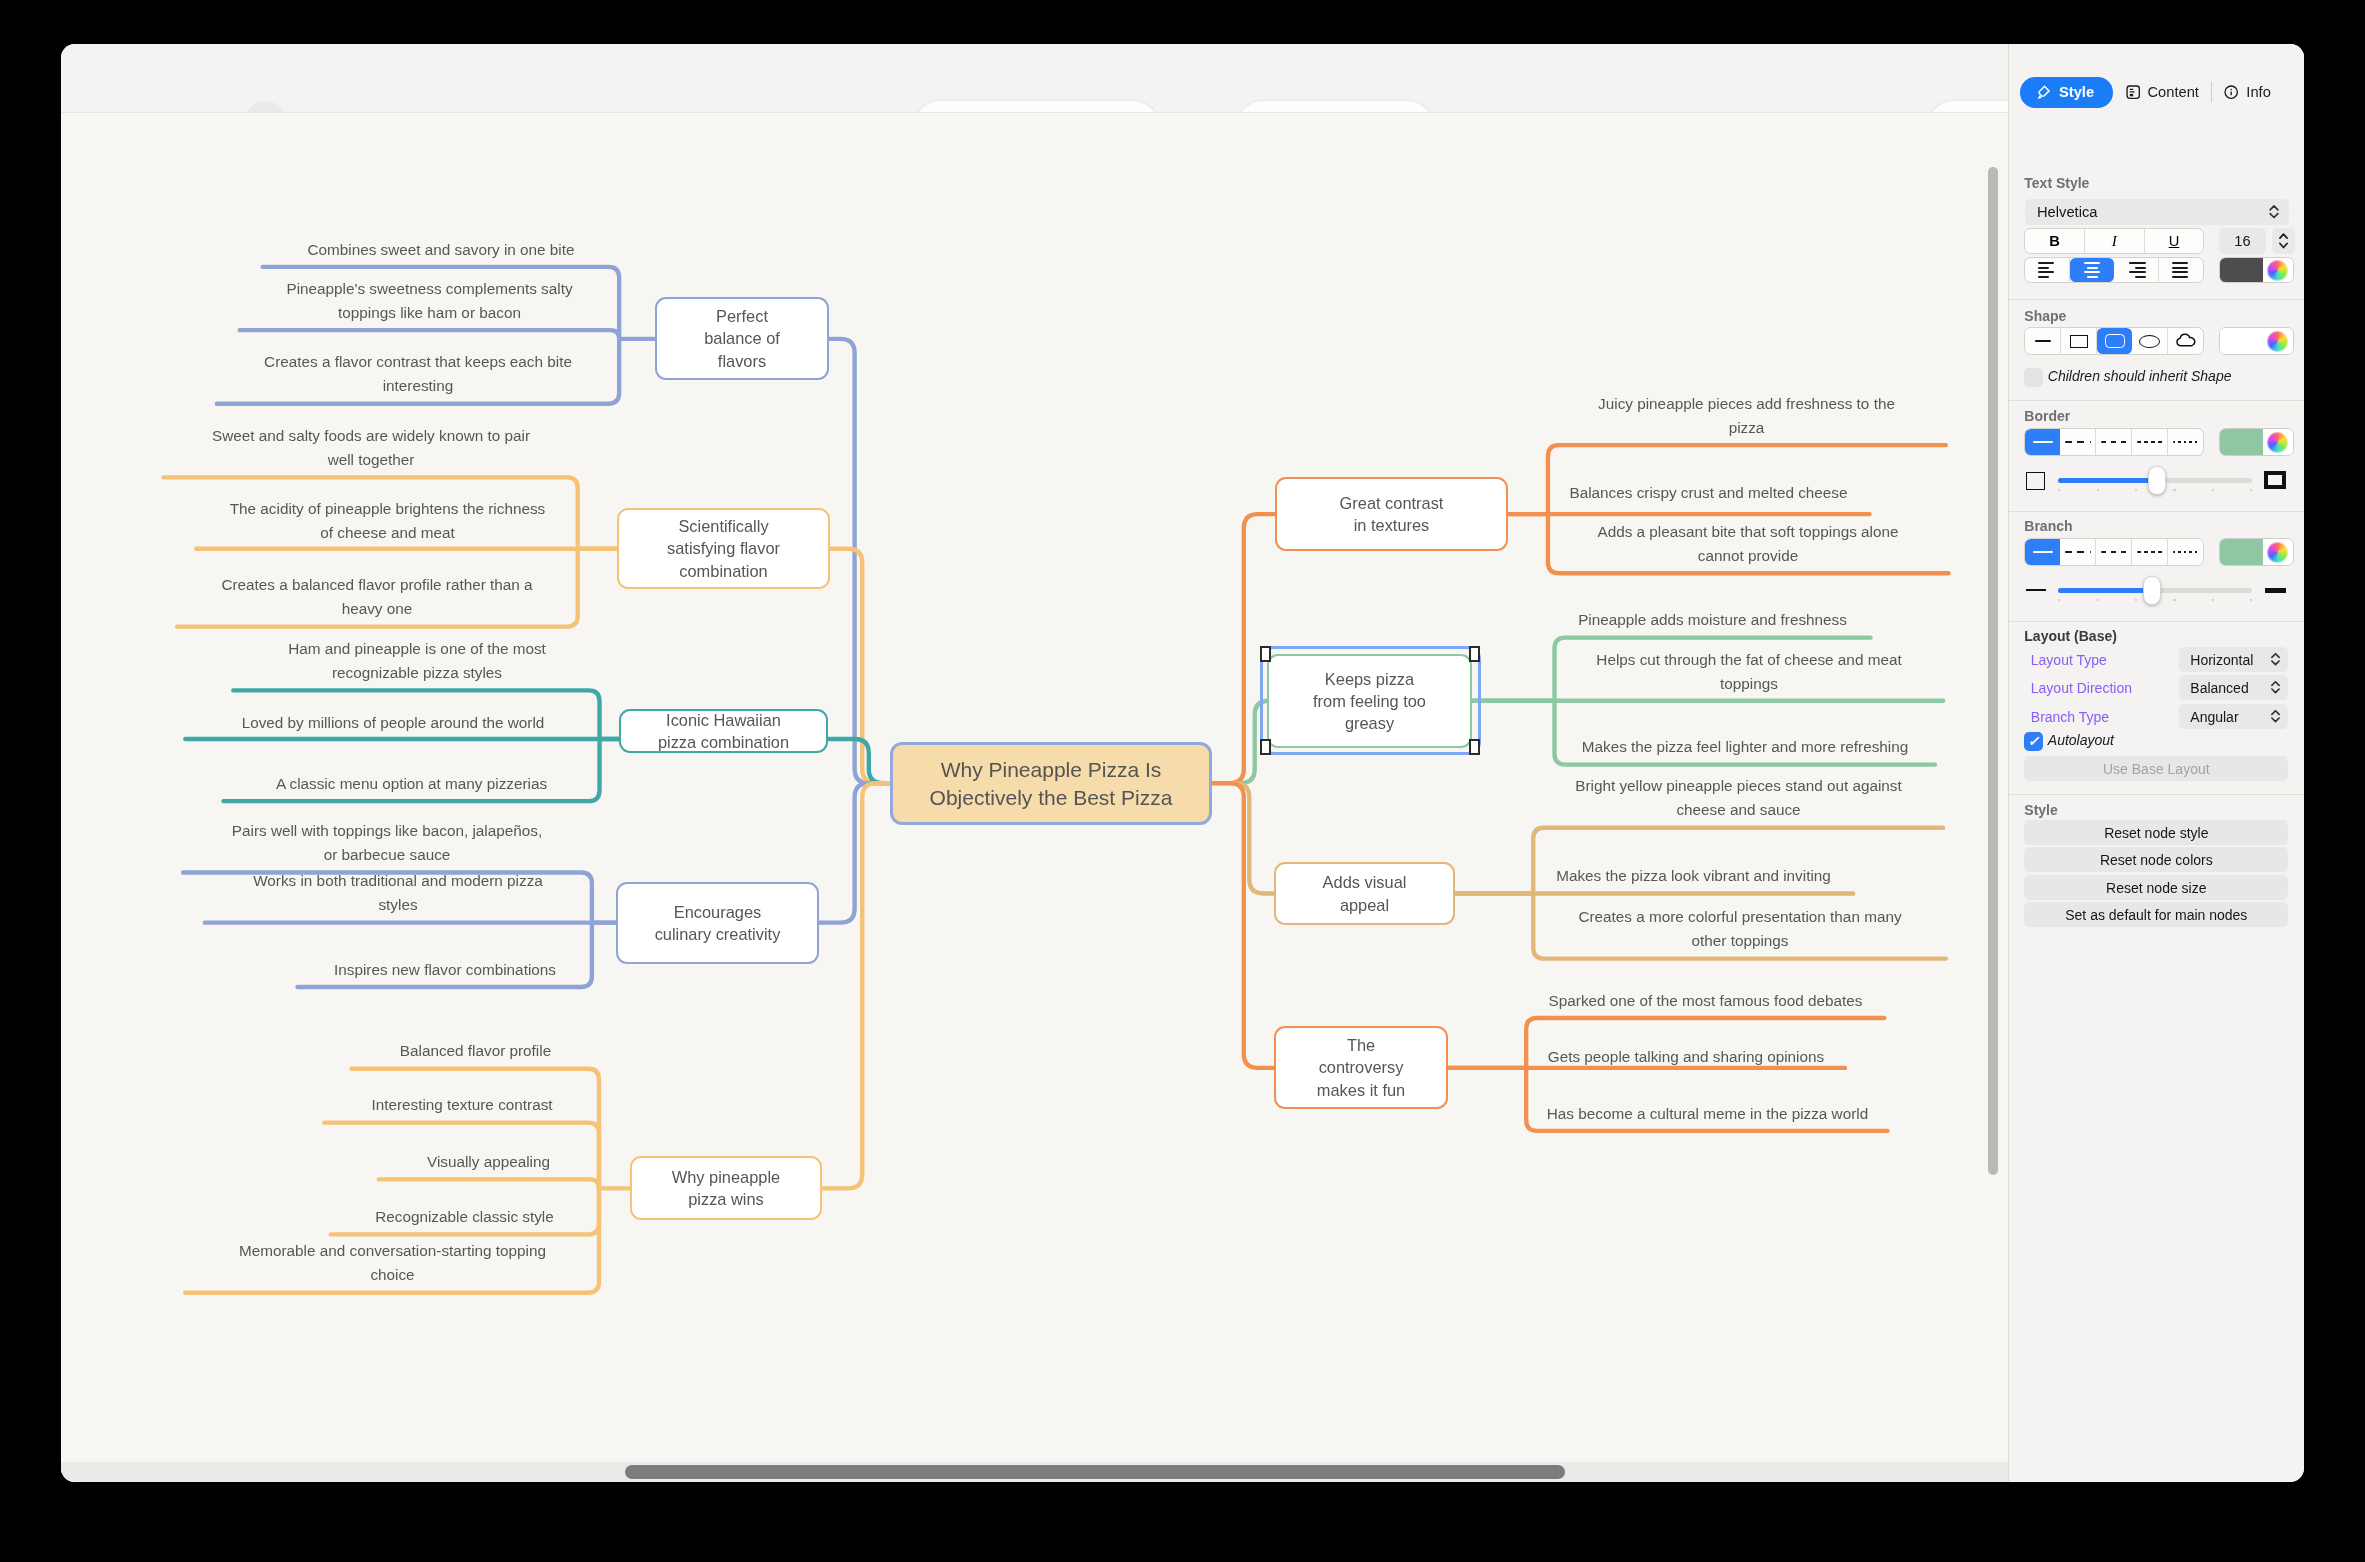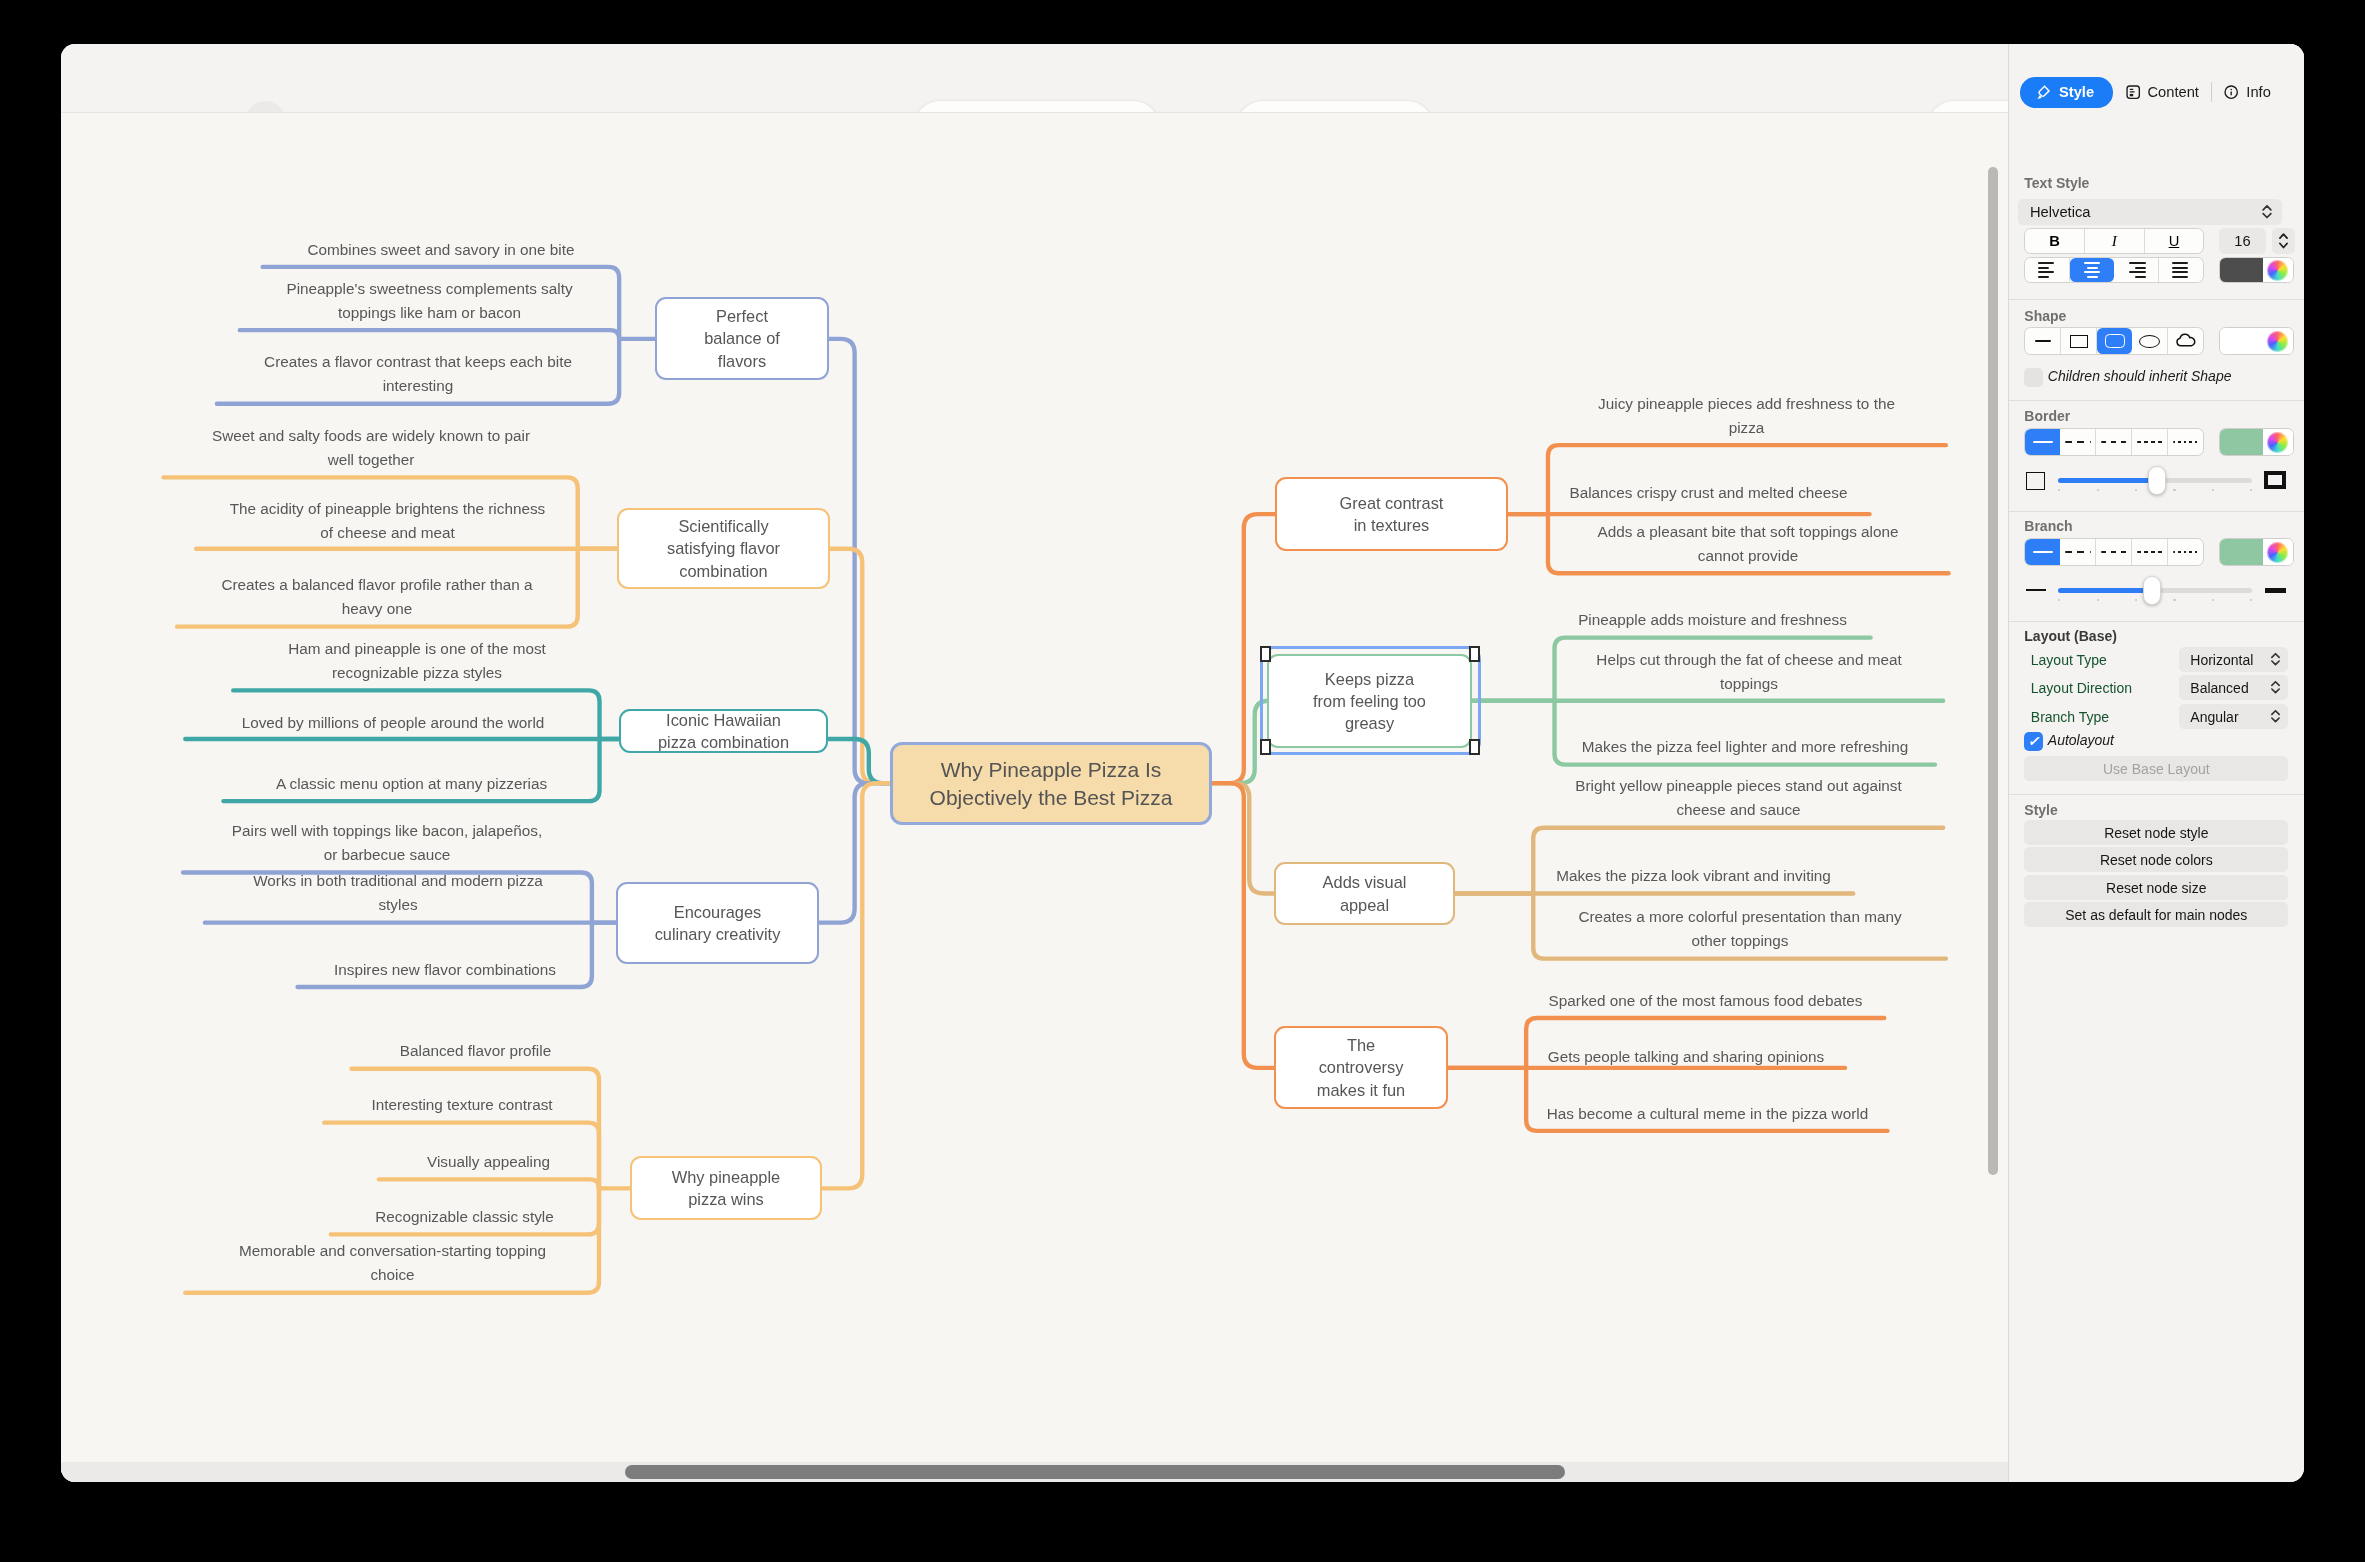--- a/index.html
+++ b/index.html
@@ -53,21 +53,21 @@
   .dl-d2{background:repeating-linear-gradient(90deg,#1c1c1c 0 5.5px,transparent 5.5px 9.8px);}
   .dl-d3{background:repeating-linear-gradient(90deg,#1c1c1c 0 3.8px,transparent 3.8px 7px);}
   .dl-dots{background:repeating-linear-gradient(90deg,#1c1c1c 0 2.2px,transparent 2.2px 5.5px);}
   .slider-row{position:absolute;left:15.3px;width:264px;height:30.5px;}
   .track{position:absolute;left:34px;top:13px;width:194px;height:4.9px;border-radius:2.7px;background:#dcdbd8;}
   .fill{position:absolute;left:34px;top:13px;height:4.9px;border-radius:2.7px;background:#2e7cf6;}
   .thumb{position:absolute;top:1.1px;width:17.4px;height:29px;border-radius:8.7px;background:#fff;border:0.5px solid #d5d4d1;box-shadow:0 1.1px 3.3px rgba(0,0,0,.25);}
   .ticks{position:absolute;left:34px;top:24px;width:194px;display:flex;justify-content:space-between;}
   .ticks i{width:2.2px;height:2.2px;border-radius:50%;background:#c8c7c4;}
   .lay-row{position:absolute;left:15.3px;width:264px;height:25px;display:flex;align-items:center;}
-  .lay-row .lbl{font-size:14px;color:#14532d;padding-left:6.5px;}
+  .lay-row .lbl{font-size:14px;color:#8b5cf6;padding-left:6.5px;}
   .lay-dd{margin-left:auto;width:109px;height:25px;background:#e9e8e6;border-radius:5.5px;display:flex;align-items:center;padding:0 7.6px 0 11px;font-size:14px;color:#161616;}
   .tabbar{position:absolute;left:11px;top:33px;width:275px;height:30.5px;display:flex;align-items:center;}
   .tab-sel{display:flex;align-items:center;gap:7.6px;background:#1a7cf7;color:#fff;border-radius:15.3px;height:30.5px;padding:0 18.5px 0 14px;font-size:14.7px;font-weight:700;}
   .tab{display:flex;align-items:center;gap:6.5px;color:#1c1c1c;font-size:14.7px;padding:0 12px;}
   .tabdiv{width:0.5px;height:19.6px;background:#cfcecc;}
   .alignbars{display:flex;flex-direction:column;gap:2.7px;width:18.5px;}
   .alignbars i{height:1.9px;background:#1c1c1c;border-radius:1.1px;display:block;}
   .alignbars.white i{background:#fff;}
   svg.icon{display:block;}
 </style>
@@ -330,21 +330,21 @@
               <circle cx="12" cy="12" r="9" fill="none" stroke="#1c1c1c" stroke-width="2"></circle>
               <circle cx="12" cy="8" r="1.2" fill="#1c1c1c"></circle>
               <line x1="12" y1="11" x2="12" y2="16.5" stroke="#1c1c1c" stroke-width="2"></line>
             </svg>
           <span>Info</span>
         </div>
       </div>
 
       <div class="sb-label" style="top:131px;">Text Style</div>
 
-      <div class="inputbox" style="left:9px;top:155px;width:264px;height:26px;padding:0 8.7px 0 12px;align-items:center;">
+      <div class="inputbox" style="left:16px;top:155px;width:264px;height:26px;padding:0 8.7px 0 12px;align-items:center;">
         <span>Helvetica</span>
         <svg class="icon chev2" width="12" height="17.4" viewBox="0 0 12 18">
             <path d="M2 7l4-4 4 4M2 11l4 4 4-4" fill="none" stroke="#333" stroke-width="1.8" stroke-linecap="round" stroke-linejoin="round"></path>
           </svg>
       </div>
 
       <div class="seg" style="left:15.3px;top:184px;width:180px;height:26px;">
         <div class="cell">
             <span style="font-weight:700;font-size:14.7px;">B</span>
           </div>

